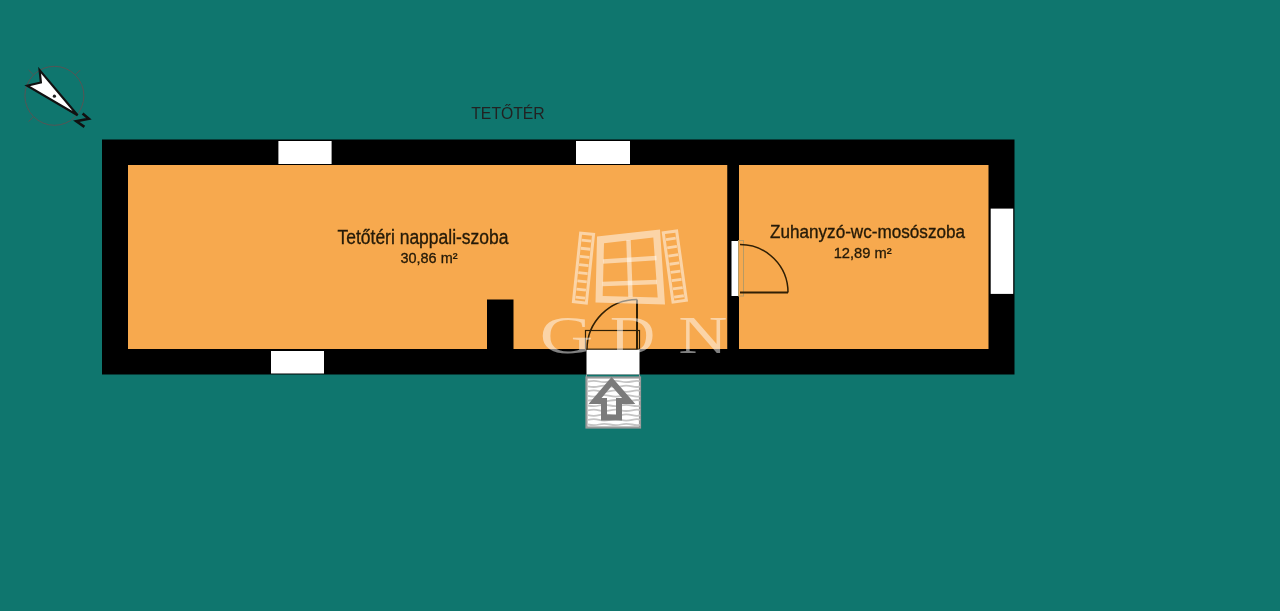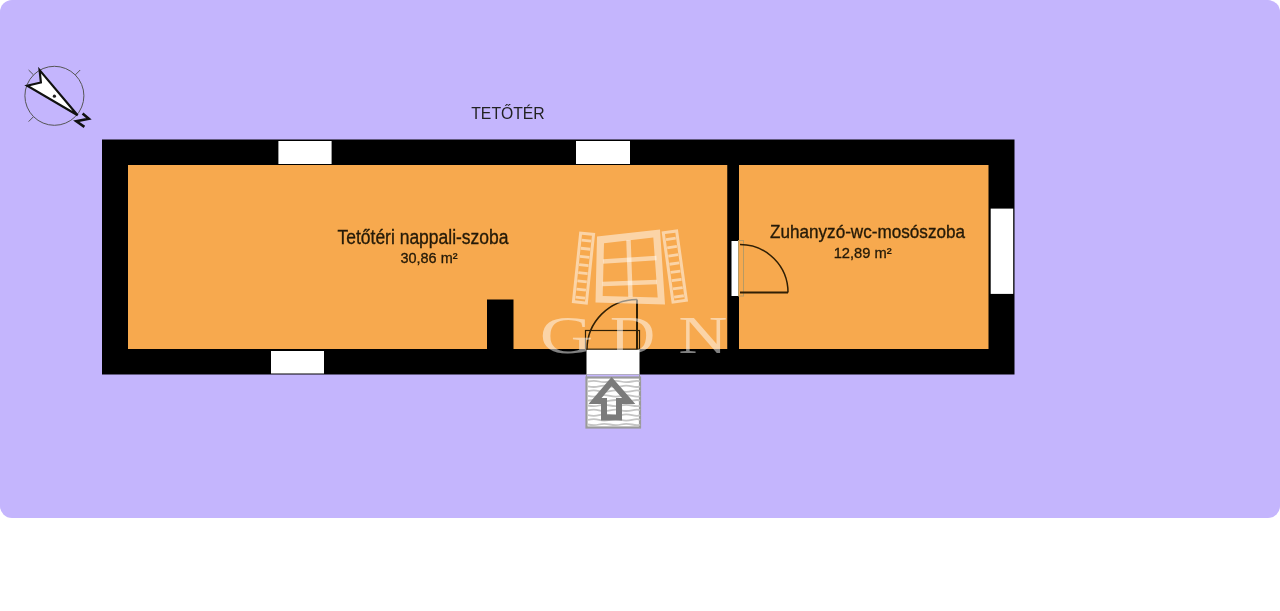--- a/index.html
+++ b/index.html
@@ -1,17 +1,17 @@
 <!DOCTYPE html>
 <html><head>
 <meta charset="utf-8">
 <style>
   html,body{margin:0;padding:0;background:#ffffff;}
-  .page{position:relative;width:1280px;height:518px;background:#c4b5fd;overflow:hidden;transform:translateZ(0);will-change:transform;
-        font-family:"Liberation Sans", sans-serif;border-radius:12px;}
+  .page{position:relative;width:1280px;height:611px;background:#0f766e;overflow:hidden;transform:translateZ(0);will-change:transform;
+        font-family:"Liberation Sans", sans-serif;}
 </style>
 </head>
 <body>
 <div class="page">
 <svg width="1280" height="611" viewBox="0 0 1280 611" xmlns="http://www.w3.org/2000/svg">
 
   <g>
     <circle cx="54.4" cy="95.8" r="29.5" fill="none" stroke="#555" stroke-width="1"></circle>
     <line x1="75.3" y1="74.9" x2="80.2" y2="70.0" stroke="#555" stroke-width="1"></line>
     <line x1="33.5" y1="74.9" x2="28.6" y2="70.0" stroke="#555" stroke-width="1"></line>

